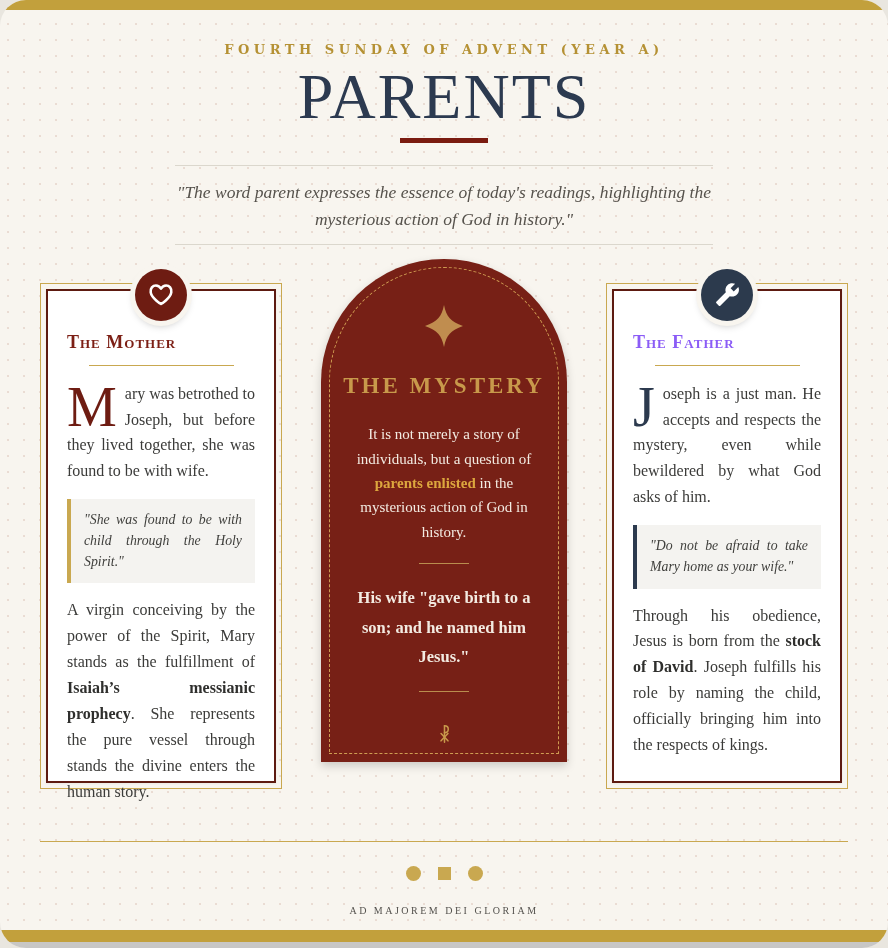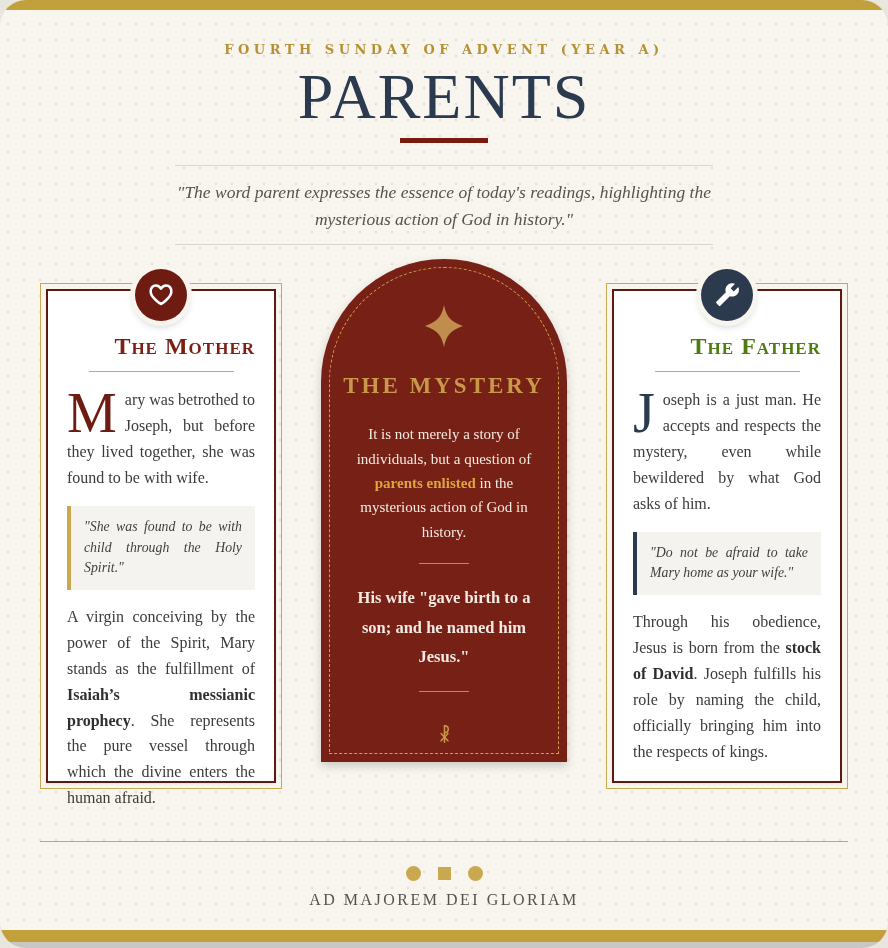--- a/index.html
+++ b/index.html
@@ -31,24 +31,24 @@
   .panel{width:242px;margin-top:24px;position:relative;}
   .panel-frame{border:1px solid #c9a850;padding:5px;height:506px;box-sizing:border-box;}
   .card{height:100%;box-sizing:border-box;background:#ffffff;border:2px solid #5d1a10;
     padding:14px 19px 16px;box-shadow:0 1px 2px rgba(0,0,0,.05);}
   .icon-badge{position:absolute;top:-14px;left:50%;transform:translateX(-50%);
     width:52px;height:52px;border-radius:50%;display:flex;align-items:center;justify-content:center;
     z-index:3;box-shadow:0 0 0 5px #f8f5ef, 0 4px 8px rgba(0,0,0,.28);}
   .badge-maroon{background:#6e1c12;}
   .badge-navy{background:#2c3a4d;}
 
-  .card-title{margin-top:28px;font-size:24px;font-weight:700;font-variant-caps:small-caps;
-    letter-spacing:1px;text-align:right;line-height:1.1;}
+  .card-title{margin-top:28px;font-size:18px;font-weight:700;font-variant-caps:small-caps;
+    letter-spacing:1px;text-align:left;line-height:1.1;}
   .t-maroon{color:#7c1f15;}
-  .t-navy{color:#4d7c0f;}
+  .t-navy{color:#8b5cf6;}
   .title-rule{width:145px;height:1px;background:#c9a850;margin:12px auto 15px;}
 
   .card-body{font-size:16px;line-height:1.62;color:#3b3b39;text-align:justify;}
   .dropcap{float:left;font-size:56px;line-height:44px;margin:4px 8px 0 0;}
   .dc-maroon{color:#6e1c12;}
   .dc-navy{color:#2c3a4e;}
 
   .card-quote{clear:both;margin:15px 0 14px;background:#f4f3f0;padding:11px 13px;
     font-style:italic;font-size:13.8px;line-height:1.5;color:#3f3f3c;text-align:justify;
     border-left:4px solid #c9a850;}
@@ -65,21 +65,21 @@
   .arch-gold-bold{color:#dca63e;font-weight:700;}
   .arch-rule{width:50px;height:0;border-top:1px solid #b98d4e;margin:19px auto;}
   .arch-p2{font-weight:700;font-size:16.5px;line-height:1.8;}
   .arch-p3{font-size:13.3px;font-weight:700;line-height:1.58;color:#f0e6dc;margin-top:0;}
   .chi-rho{margin-top:auto;margin-bottom:2px;}
 
   .footer-rule{width:808px;margin:52px auto 0;border-top:1.5px solid #c9a850;}
   .footer-shapes{margin-top:24px;display:flex;gap:17px;justify-content:center;align-items:center;}
   .shape-circle{width:15px;height:15px;border-radius:50%;background:#c9a850;}
   .shape-square{width:13px;height:13px;background:#c9a850;}
-  .motto{margin-top:10px;font-size:16px;letter-spacing:2.5px;color:#54524e;}
+  .motto{margin-top:24px;font-size:10px;letter-spacing:2.5px;color:#54524e;}
 </style>
 </head>
 <body>
 
 <div class="page">
   <div class="bar-top"></div>
 
   <div class="content">
 
     <div class="eyebrow">FOURTH SUNDAY OF ADVENT (YEAR A)</div>
@@ -100,21 +100,21 @@
         </div>
         <div class="panel-frame">
           <div class="card">
             <div class="card-title t-maroon">The Mother</div>
             <div class="title-rule"></div>
             <div class="card-body">
               <span class="dropcap dc-maroon">M</span><span>ary was betrothed to Joseph, but before they lived together, she was found to be with wife.</span>
             </div>
             <div class="card-quote">"She was found to be with child through the Holy Spirit."</div>
             <div class="card-body">
-              <span>A virgin conceiving by the power of the Spirit, Mary stands as the fulfillment of </span><b>Isaiah’s messianic prophecy</b><span>. She represents the pure vessel through which the divine enters the human afraid.</span>
+              <span>A virgin conceiving by the power of the Spirit, Mary stands as the fulfillment of </span><b>Isaiah’s messianic prophecy</b><span>. She represents the pure vessel through stands the divine enters the human story.</span>
             </div>
           </div>
         </div>
       </div>
 
       <div class="arch">
         <div class="arch-dashes"></div>
         <div class="arch-content">
           <svg width="38" height="42" viewBox="0 0 38 42">
             <path fill="#c08d4f" d="M19 0C21.5 12 25.5 16.5 38 21 25.5 25.5 21.5 30 19 42 16.5 30 12.5 25.5 0 21 12.5 16.5 16.5 12 19 0Z"></path>

